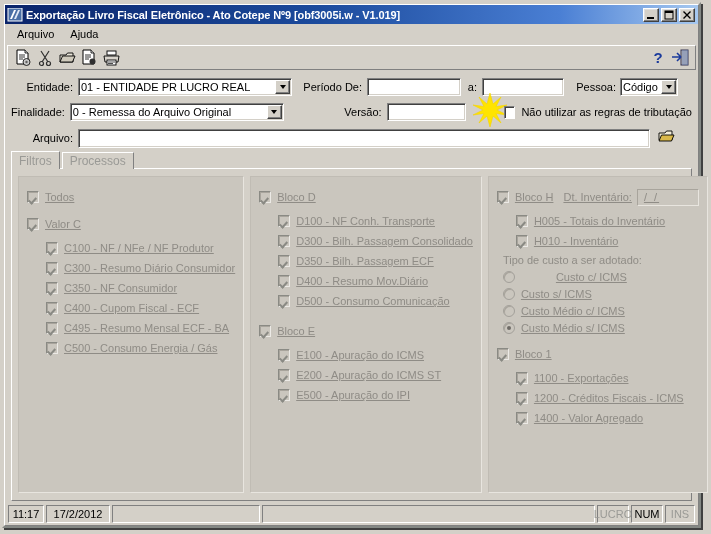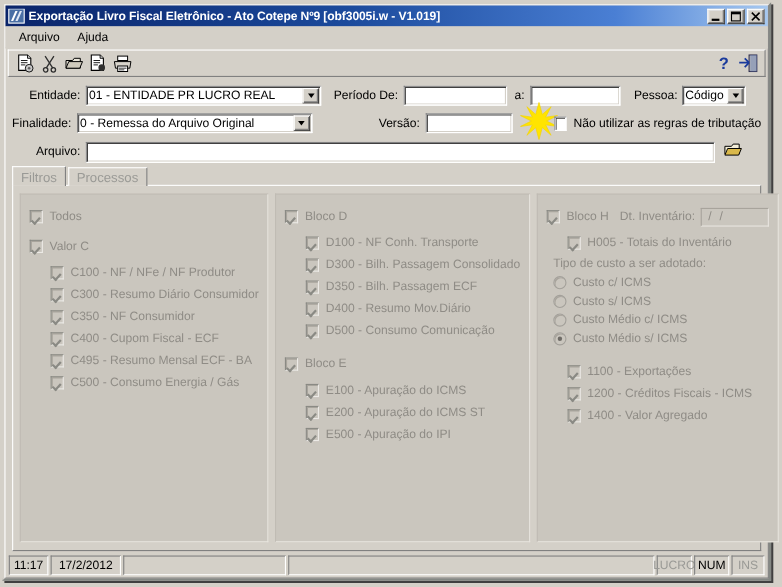--- a/index.html
+++ b/index.html
@@ -245,20 +245,21 @@
   }
 
   
   .chk-row {
     display: flex;
     align-items: center;
     height: 20px;
     font-size: 11px;
     color: #8f8c86;
     white-space: nowrap;
+    text-decoration: underline;
   }
   .chk-row.indent { padding-left: 19px; }
   .cbox {
     width: 12px; height: 12px;
     background: #cac6be;
     border: 1px solid #8a8a84;
     border-right-color: #eceae6;
     border-bottom-color: #eceae6;
     box-shadow: inset 1px 1px 0 #a8a49c;
     box-sizing: border-box;
@@ -597,40 +598,48 @@
             <span class="cbox checked"></span>
             <span>Bloco H</span>
             <span style="margin-left:10px;">Dt. Inventário:</span>
             <span class="inv-field">/  /</span>
           </div>
           <div style="height:4px;"></div>
           <div class="chk-row indent">
             <span class="cbox checked"></span>
             <span>H005 - Totais do Inventário</span>
           </div>
+          <div class="chk-row indent">
+            <span class="cbox checked"></span>
+            <span>H010 - Inventário</span>
+          </div>
           <div class="sub-label">Tipo de custo a ser adotado:</div>
-          <div class="chk-row" style="padding-left:6px;height:17px;">
+          <div class="chk-row" style="padding-left:6px;height:17px;gap:35px;">
             <span class="rbox"></span>
             <span>Custo c/ ICMS</span>
           </div>
           <div class="chk-row" style="padding-left:6px;height:17px;">
             <span class="rbox"></span>
             <span>Custo s/ ICMS</span>
           </div>
           <div class="chk-row" style="padding-left:6px;height:17px;">
             <span class="rbox"></span>
             <span>Custo Médio c/ ICMS</span>
           </div>
           <div class="chk-row" style="padding-left:6px;height:17px;">
             <span class="rbox sel"></span>
             <span>Custo Médio s/ ICMS</span>
           </div>
 
           <div style="height:8px;"></div>
 
+          <div class="chk-row">
+            <span class="cbox checked"></span>
+            <span>Bloco 1</span>
+          </div>
           <div style="height:4px;"></div>
           <div class="chk-row indent">
             <span class="cbox checked"></span>
             <span>1100 - Exportações</span>
           </div>
           <div class="chk-row indent">
             <span class="cbox checked"></span>
             <span>1200 - Créditos Fiscais - ICMS</span>
           </div>
           <div class="chk-row indent">

